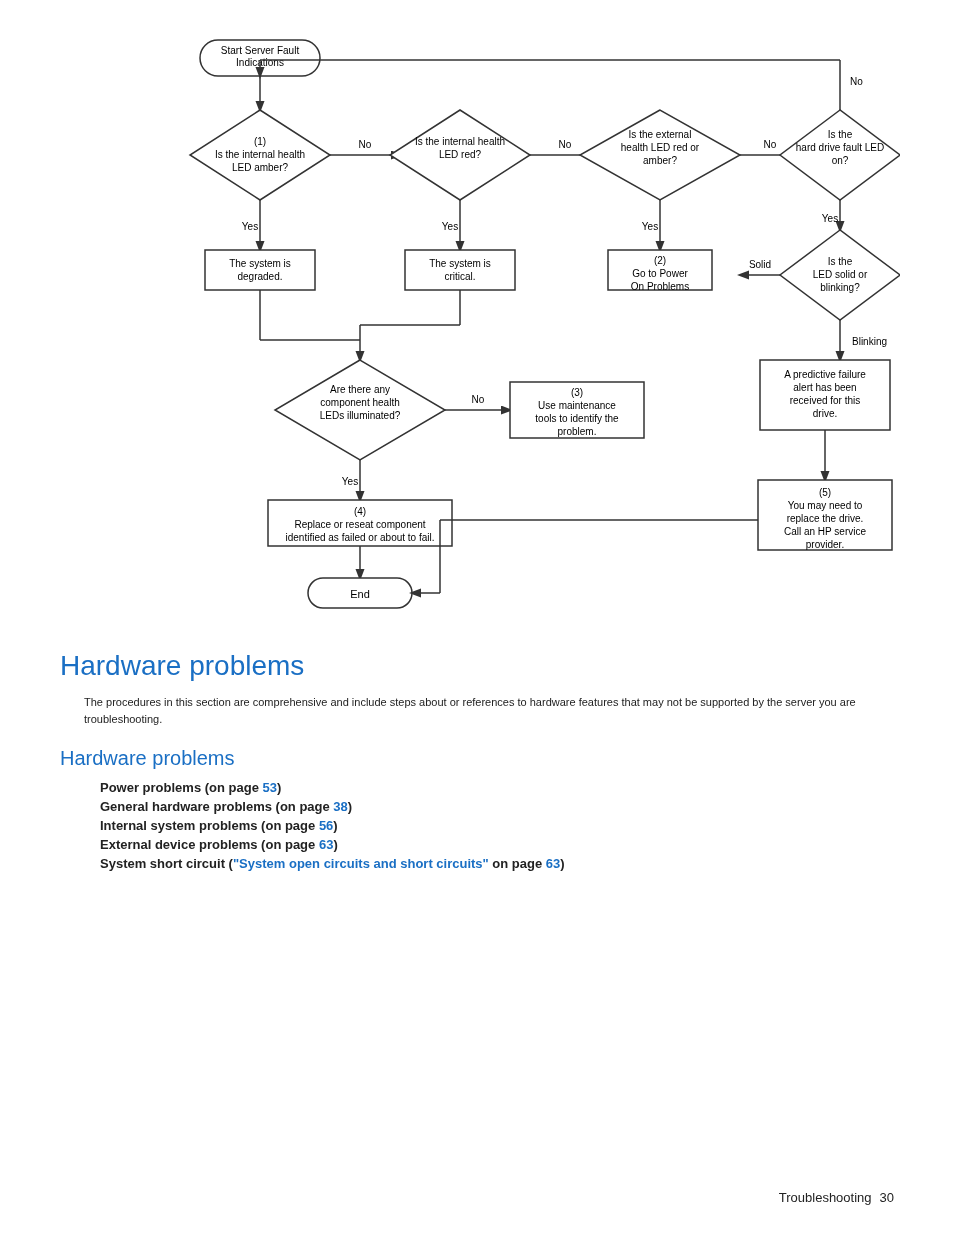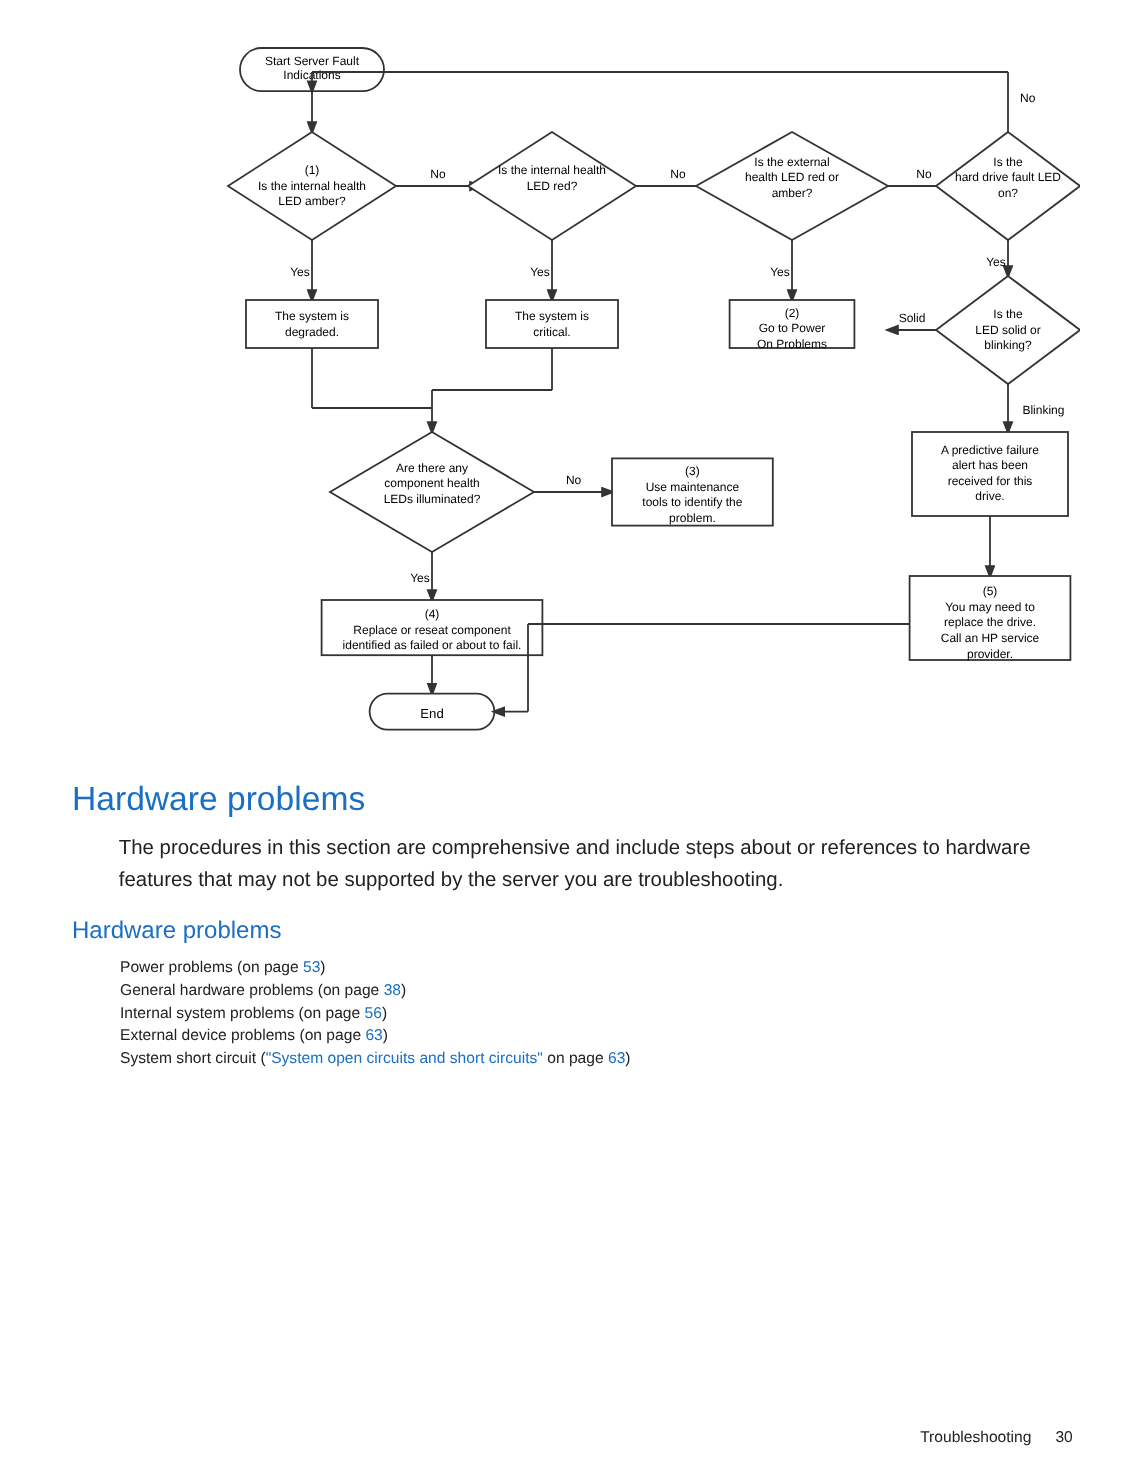--- a/index.html
+++ b/index.html
@@ -29,23 +29,23 @@
     
     .section-title-main {
       font-size: 28px;
       color: #1a6fc4;
       font-weight: normal;
       margin-bottom: 12px;
       margin-top: 10px;
     }
 
     .section-intro {
-      font-size: 17px;
+      font-size: 11px;
       color: #222;
-      margin-left: 39px;
+      margin-left: 24px;
       margin-bottom: 20px;
       line-height: 1.5;
     }
 
     .section-title-sub {
       font-size: 20px;
       color: #1a6fc4;
       font-weight: normal;
       margin-bottom: 10px;
       margin-left: 0;
@@ -53,30 +53,31 @@
 
     .toc-list {
       list-style: none;
       margin-left: 40px;
     }
 
     .toc-list li {
       margin-bottom: 4px;
       font-size: 13px;
       color: #222;
+      font-weight: bold;
     }
 
     .toc-list li a {
       color: #1a6fc4;
       text-decoration: none;
     }
 
     .footer-text {
       display: flex;
-      gap: 20px;
+      gap: 8px;
       justify-content: flex-end;
     }
   </style>
 </head>
 <body>
 
 <div class="flowchart-container">
   <svg class="flowchart" viewBox="0 0 840 590" xmlns="http://www.w3.org/2000/svg" font-family="Arial, sans-serif" font-size="11">
 
     <rect x="140" y="10" width="120" height="36" rx="18" ry="18" fill="white" stroke="#333" stroke-width="1.5"></rect>

